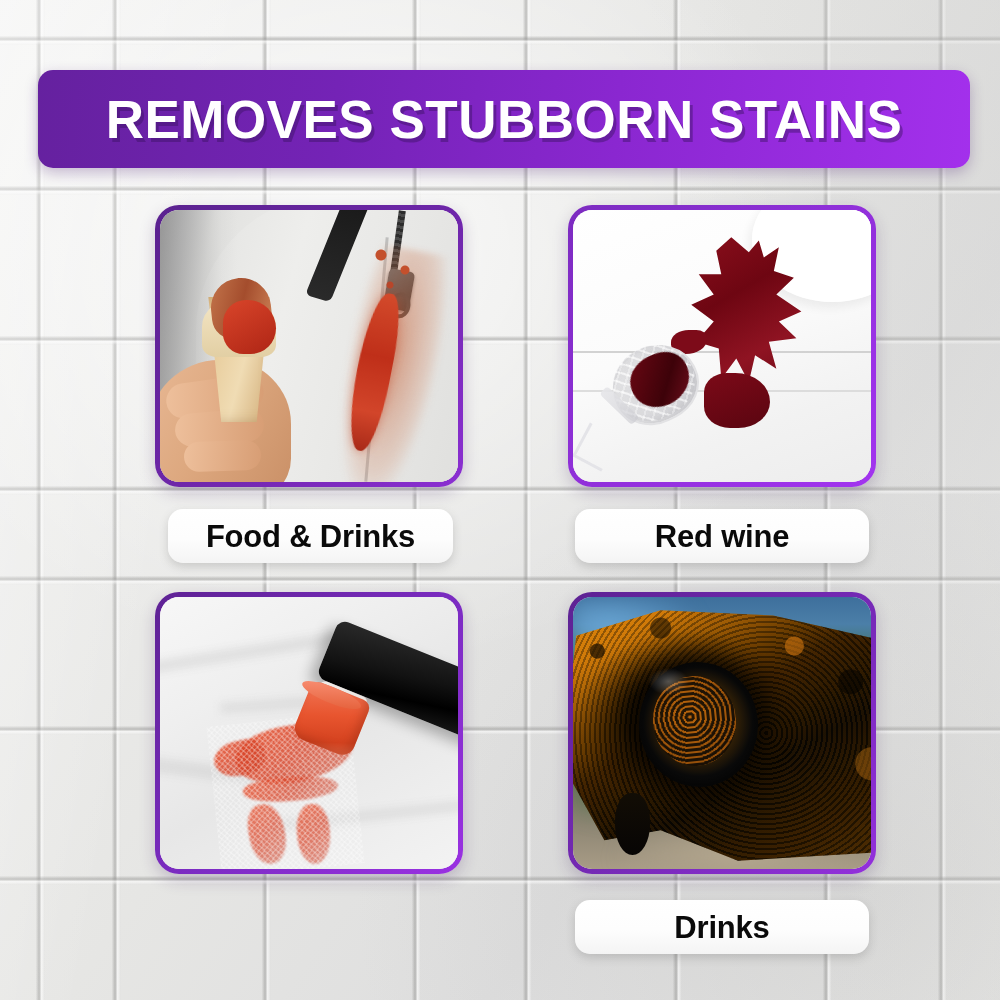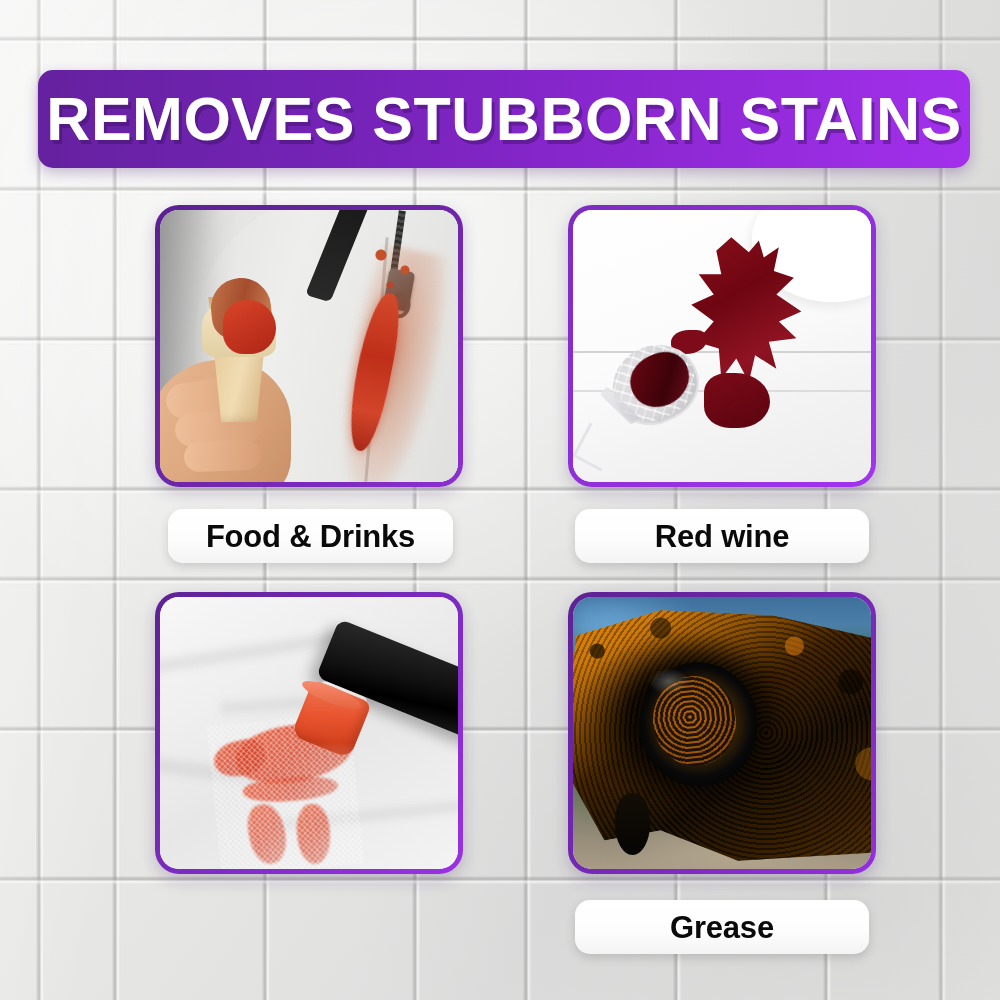--- a/index.html
+++ b/index.html
@@ -61,21 +61,21 @@
     height: 98px;
     border-radius: 15px;
     background: linear-gradient(95deg, #65219f 0%, #7423b6 32%, #8a27d0 62%, #a330ec 100%);
     box-shadow: 0 5px 14px rgba(70,25,110,0.28);
     display: flex;
     align-items: center;
     justify-content: center;
   }
   .banner-text {
     color: #ffffff;
-    font-size: 61px;
+    font-size: 53px;
     font-weight: 700;
     letter-spacing: 0.5px;
     line-height: 1;
     white-space: nowrap;
     text-shadow: 3px 4px 0 rgba(60,18,100,0.45);
     font-family: "Liberation Sans", sans-serif;
   }
 
   
   .card {
@@ -423,16 +423,16 @@
     </div>
   </div>
 
   <div class="pill pill-2">
     <span class="pill-text">Red wine</span>
   </div>
   <div class="pill pill-1">
     <span class="pill-text">Food &amp; Drinks</span>
   </div>
   <div class="pill pill-4">
-    <span class="pill-text">Grease</span>
+    <span class="pill-text">Drinks</span>
   </div>
 
 </div>
 
 </body></html>

